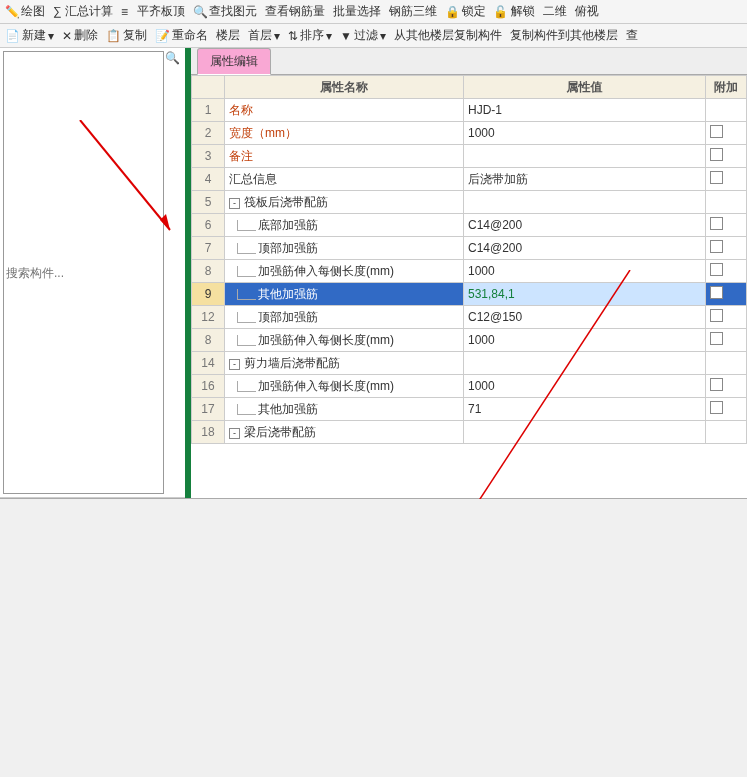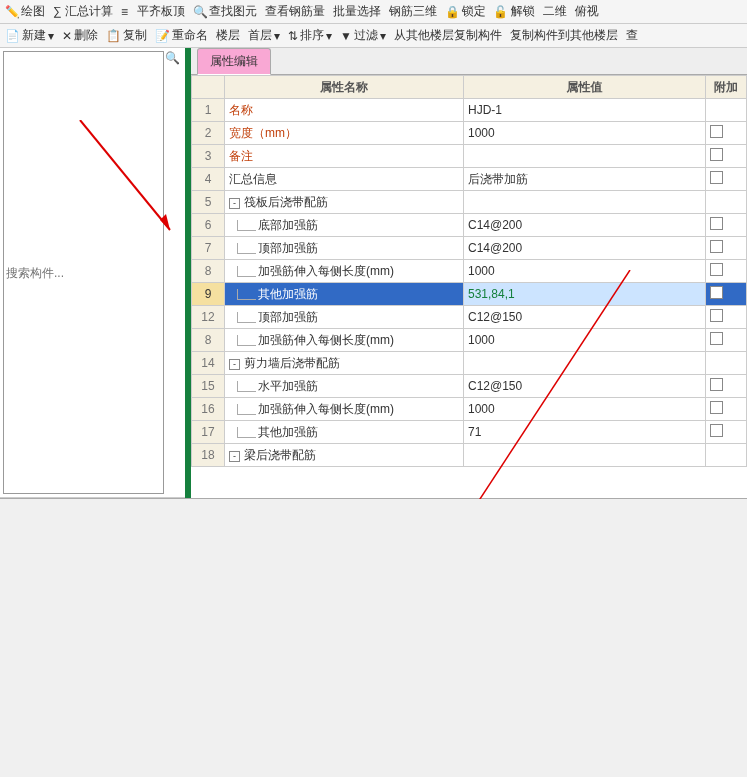--- a/index.html
+++ b/index.html
@@ -183,26 +183,20 @@
               <td class="val">1000</td>
               <td class="cb"><span></span></td>
             </tr>
             <tr>
               <td class="rh">14</td>
               <td class="hn"><span class="exp">-</span>剪力墙后浇带配筋</td>
               <td class="val"></td>
               <td class="cb"></td>
             </tr>
             <tr>
-              <td class="rh">15</td>
-              <td class="hn"><span style="display:inline-block;width:18px;border-left:1px solid #aaa;margin-left:8px;height:10px;border-bottom:1px solid #aaa;vertical-align:middle;margin-right:2px"></span>水平加强筋</td>
-              <td class="val">C12@150</td>
-              <td class="cb"><span></span></td>
-            </tr>
-            <tr>
               <td class="rh">16</td>
               <td class="hn"><span style="display:inline-block;width:18px;border-left:1px solid #aaa;margin-left:8px;height:10px;border-bottom:1px solid #aaa;vertical-align:middle;margin-right:2px"></span>加强筋伸入每侧长度(mm)</td>
               <td class="val">1000</td>
               <td class="cb"><span></span></td>
             </tr>
             <tr>
               <td class="rh">17</td>
               <td class="hn"><span style="display:inline-block;width:18px;border-left:1px solid #aaa;margin-left:8px;height:10px;border-bottom:1px solid #aaa;vertical-align:middle;margin-right:2px"></span>其他加强筋</td>
               <td class="val">71</td>
               <td class="cb"><span></span></td>

